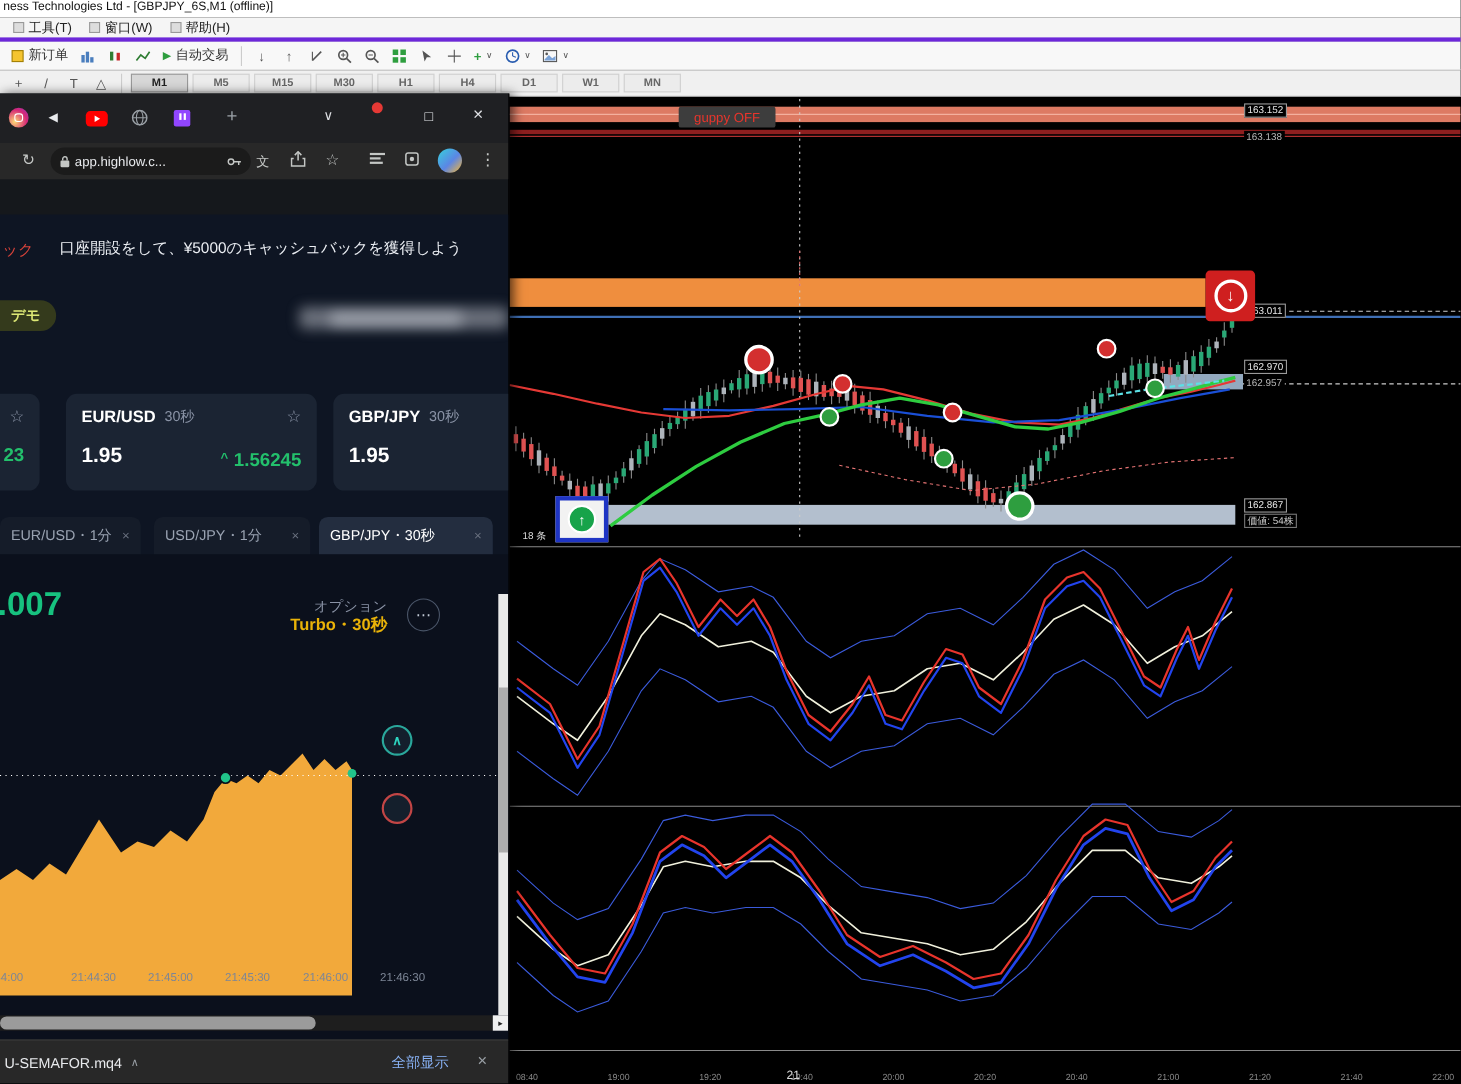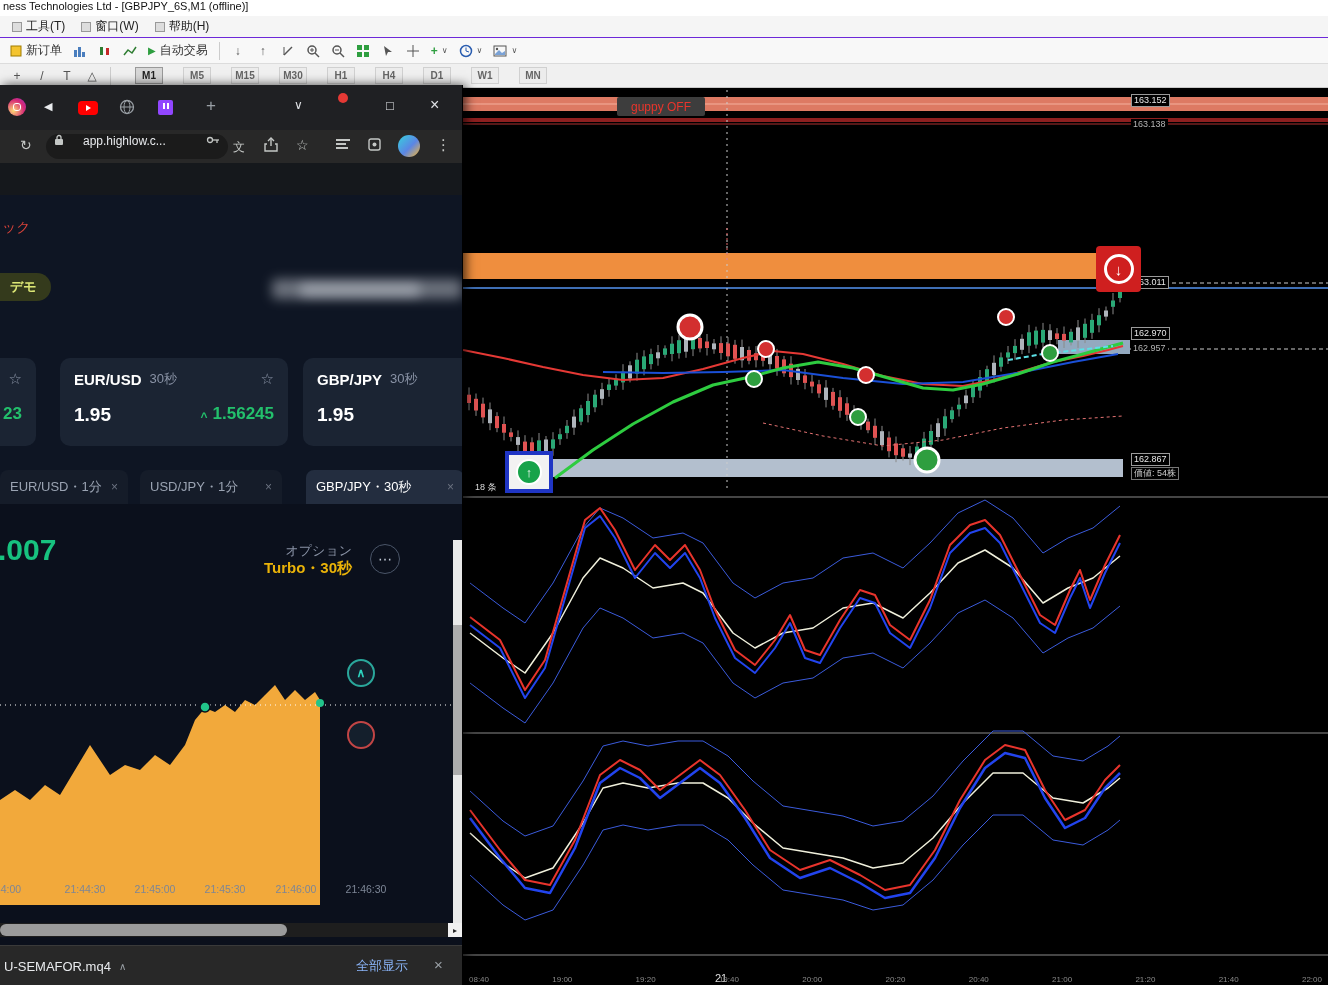--- a/index.html
+++ b/index.html
@@ -2,29 +2,29 @@
 <html><head>
 <meta charset="utf-8">
 <style>
   *{box-sizing:border-box;margin:0;padding:0}
   html,body{width:1328px;height:985px}
   body{position:relative;overflow:hidden;background:#000;font-family:"Liberation Sans","DejaVu Sans",sans-serif}
   .abs{position:absolute}
 
   
   #mt4-title{left:0;top:0;width:100%;height:16px;background:#fff;font-size:11px;color:#111;display:flex;align-items:flex-start;padding-left:3px}
-  #mt4-menu{left:0;top:16px;width:100%;height:22px;background:#f5f5f5;border-bottom:1px solid #6d28d9;display:flex;align-items:center;gap:4px;padding-left:6px;font-size:12px;color:#222}
+  #mt4-menu{left:0;top:16px;width:100%;height:22px;background:#f5f5f5;border-bottom:4px solid #6d28d9;display:flex;align-items:center;gap:4px;padding-left:6px;font-size:12px;color:#222}
   .menu-item{display:flex;align-items:center;gap:4px;padding:2px 6px;cursor:default}
   .mi-ico{width:10px;height:10px;border:1px solid #999;background:#ddd;display:inline-block}
   #mt4-tb1{left:0;top:38px;width:100%;height:26px;background:#f8f8f8;border-bottom:1px solid #dcdcdc;display:flex;align-items:center;gap:3px;padding-left:6px}
   #mt4-tb2{left:0;top:64px;width:100%;height:24px;background:#f0f0f0;border-bottom:1px solid #c9c9c9;display:flex;align-items:center;gap:3px;padding-left:6px}
   .tbtn{height:20px;min-width:22px;display:flex;align-items:center;justify-content:center;font-size:12px;color:#555;border:1px solid transparent;border-radius:2px;background:transparent;gap:4px;padding:0 3px}
   .tsep{width:1px;height:18px;background:#ccc;margin:0 4px}
   .tlabel{font-size:12px;color:#333}
-  .tf{width:28px;height:17px;font-size:10px;font-weight:bold;color:#666;display:flex;align-items:center;justify-content:center;border:1px solid #d0d0d0;background:#ececec;margin-left:17px}
+  .tf{width:52px;height:17px;font-size:10px;font-weight:bold;color:#666;display:flex;align-items:center;justify-content:center;border:1px solid #d0d0d0;background:#ececec;margin-left:1px}
   .tf.active{background:#d7d7d7;border-color:#999;color:#222}
 
   
   #chart{left:463px;top:88px;width:865px;height:897px;background:#000;overflow:hidden}
   #csvg{position:absolute;left:0;top:0}
   .plabel{position:absolute;left:668px;font-size:9px;line-height:11px;color:#e6e6e6;background:#000;padding:0 2px;white-space:nowrap}
   .plabel.boxed{border:1px solid #9a9a9a}
   .plabel.plain{color:#b5b5b5}
   #guppy{position:absolute;left:154px;top:9px;width:88px;height:19px;background:#3d3d3d;border-radius:2px;color:#e8352c;font-size:12px;display:flex;align-items:center;justify-content:center}
   #sig-down{position:absolute;left:633px;top:158px;width:45px;height:46px;background:#cf1f1f;border-radius:4px;display:flex;align-items:center;justify-content:center}
@@ -33,39 +33,39 @@
   #sig-up .circ{width:26px;height:26px;border-radius:50%;background:#17a34a;border:2px solid #fff;color:#fff;font-size:13px;font-weight:bold;display:flex;align-items:center;justify-content:center}
   #bar-count{position:absolute;left:12px;top:393px;font-size:9px;color:#ddd}
   #axis-hour{position:absolute;left:252px;top:884px;font-size:11px;color:#ddd}
   #axis-times{position:absolute;left:6px;right:6px;bottom:1px;display:flex;justify-content:space-between;font-size:8px;color:#8a8a8a}
 
   
   #chrome{left:0;top:85px;width:463px;height:900px;background:#15181c;border-right:1px solid #000;box-shadow:3px 0 10px rgba(0,0,0,.7);z-index:5}
   #tabstrip{position:absolute;left:0;top:0;width:100%;height:45px;background:#1f2023}
   .ticon{position:absolute;top:13px}
   #addrbar{position:absolute;left:0;top:45px;width:100%;height:33px;background:#282828}
-  #omnibox{position:absolute;left:46px;top:4px;width:182px;height:25px;background:#1b1b1b;border-radius:13px;display:flex;gap:19px;padding:0 8px;color:#e8eaed;font-size:12px}
+  #omnibox{position:absolute;left:46px;top:4px;width:182px;height:25px;background:#1b1b1b;border-radius:13px;display:flex;align-items:center;gap:4px;padding:0 8px;color:#e8eaed;font-size:12px}
   .addr-ico{position:absolute;top:8px;color:#c4c7c5}
   #bookmarks{position:absolute;left:0;top:78px;width:100%;height:32px;background:#282828;border-bottom:1px solid #1a1a1a;font-size:12px;color:#dfe1e5}
   .bm{position:absolute;top:8px;display:flex;align-items:center;gap:6px}
 
   
   #hl{position:absolute;left:0;top:110px;width:100%;height:750px;background:#0e1523;overflow:hidden}
   #promo-left{position:absolute;left:2px;top:24px;font-size:14px;color:#d9433a}
   #promo-text{position:absolute;left:54px;top:22px;font-size:14px;color:#eceff4;white-space:nowrap}
   #demo-badge{position:absolute;left:0;top:78px;padding:5px 14px 5px 10px;border-radius:0 14px 14px 0;background:#343a1c;color:#dce775;font-size:13px;font-weight:bold}
   .blurbar{position:absolute;background:#8a8f99;filter:blur(6px);opacity:.75;border-radius:4px}
   .card{position:absolute;top:163px;width:228px;height:88px;background:#1b2433;border-radius:10px;padding:12px 14px}
   .card .hdr{display:flex;align-items:center}
   .card .pair{font-size:15px;font-weight:bold;color:#fff}
   .card .dur{font-size:13px;color:#8a93a6;margin-left:8px}
   .card .star{margin-left:auto;color:#8a93a6;font-size:15px}
   .card .prow{display:flex;align-items:baseline;margin-top:16px}
   .card .payout{font-size:19px;font-weight:bold;color:#fff}
-  .card .pr{margin-left:auto;color:#23c06c;font-weight:bold;font-size:17px;display:flex;align-items:flex-end;gap:5px}
+  .card .pr{margin-left:auto;color:#23c06c;font-weight:bold;font-size:17px;display:flex;align-items:flex-start;gap:5px}
   .card .caret{font-size:12px;color:#23c06c}
   .ctab{position:absolute;top:275px;height:34px;border-radius:8px 8px 0 0;background:#151c29;color:#9aa3b2;font-size:13px;display:flex;align-items:center;padding:0 10px;white-space:nowrap}
   .ctab .x{margin-left:auto;color:#6b7280;font-size:12px;padding-left:8px}
   .ctab.active{background:#232d3f;color:#fff}
   #trade-panel{position:absolute;left:0;top:309px;right:0;bottom:0;background:#0b101c}
   #big-price{position:absolute;left:-2px;top:338px;font-size:30px;font-weight:bold;color:#17c27f}
   #opt-label{position:absolute;left:200px;top:347px;width:152px;text-align:right;font-size:13px;color:#8a93a6}
   #type-label{position:absolute;left:180px;top:364px;width:172px;text-align:right;font-size:15px;font-weight:bold;color:#eab308}
   #more-btn{position:absolute;left:370px;top:349px;width:30px;height:30px;border:1px solid #4a5568;border-radius:50%;color:#c0c8d4;font-size:14px;display:flex;align-items:center;justify-content:center;background:transparent}
   .stepbtn{position:absolute;left:347px;width:28px;height:28px;border-radius:50%;display:flex;align-items:center;justify-content:center;font-size:12px;font-weight:bold;background:#141f2c}
@@ -571,20 +571,21 @@
           <circle cx="6.5" cy="6.5" r="2" fill="#c4c7c5"></circle>
         </svg>
       </span>
     <span class="addr-ico" style="left:398px;top:5px;width:22px;height:22px;border-radius:50%;background:linear-gradient(135deg,#36d1dc,#5b86e5 55%,#f7b733)"></span>
     <span class="addr-ico" style="left:436px;top:6px;font-size:15px">⋮</span>
   </div>
 
 
   <div id="hl">
     <span id="promo-left">ック</span>
+    <span id="promo-text">口座開設をして、¥5000のキャッシュバックを獲得しよう</span>
     <span id="demo-badge">デモ</span>
     <span class="blurbar" style="left:272px;top:84px;width:190px;height:20px"></span>
     <span class="blurbar" style="left:300px;top:90px;width:120px;height:10px;background:#b9bec7"></span>
 
     <div class="card" style="left:-192px">
       <div class="hdr">
           <span class="star">☆</span>
         </div>
       <div class="prow">
           <span class="pr">
@@ -618,21 +619,21 @@
     </div>
 
     <div class="ctab" style="left:0;width:128px">
         <span>EUR/USD・1分</span>
         <span class="x">×</span>
       </div>
     <div class="ctab" style="left:140px;width:142px">
         <span>USD/JPY・1分</span>
         <span class="x">×</span>
       </div>
-    <div class="ctab active" style="left:306px;width:158px">
+    <div class="ctab active" style="left:290px;width:158px">
         <span>GBP/JPY・30秒</span>
         <span class="x">×</span>
       </div>
 
     <div id="trade-panel"></div>
     <span id="big-price">.007</span>
     <span id="opt-label">オプション</span>
     <span id="type-label">Turbo・30秒</span>
     <button id="more-btn">
         <span>⋯</span>

